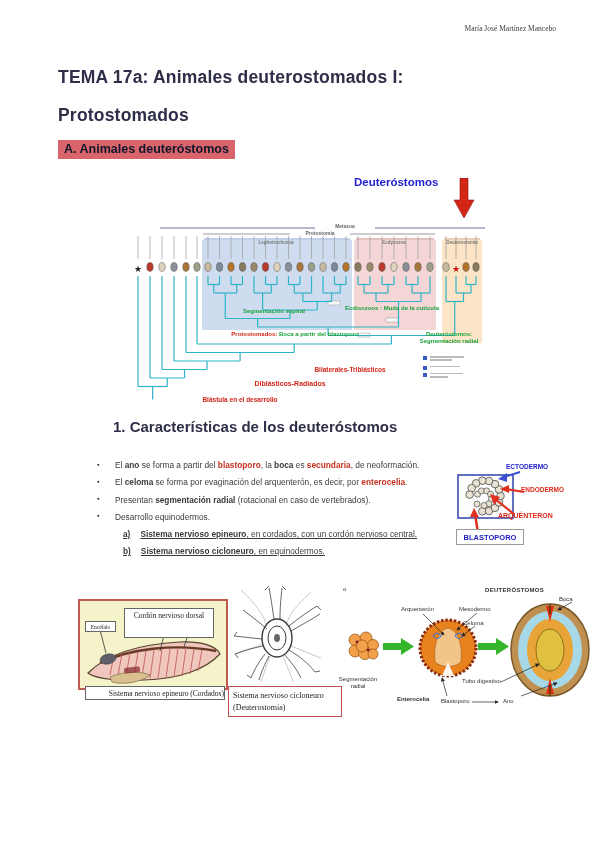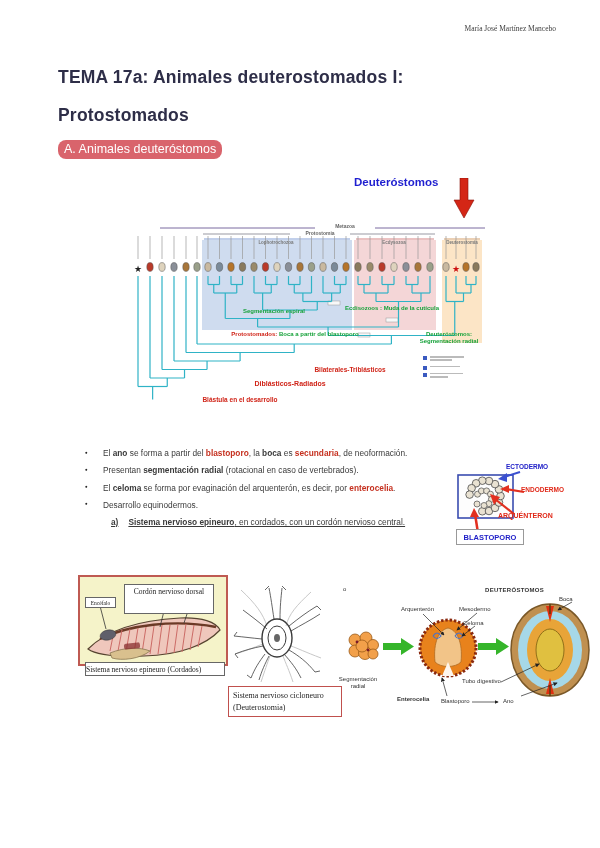--- a/index.html
+++ b/index.html
@@ -2,56 +2,56 @@
 <html><head>
 <meta charset="utf-8">
 <style>
   html,body{margin:0;padding:0;background:#888;}
   .page{position:relative;width:600px;height:848px;background:#ffffff;overflow:hidden;
         font-family:"Liberation Sans",sans-serif;}
   .abs{position:absolute;}
   .author{top:24px;right:44px;font-family:"Liberation Serif",serif;font-size:7.5px;color:#3c3c3c;}
   .title{left:58px;width:480px;font-size:17.5px;font-weight:700;color:#2e2e48;letter-spacing:.2px;}
   .t1{top:67px;} .t2{top:105px;}
-  .sec-a{left:58px;top:140px;background:#d9646c;color:#ffffff;font-size:12.5px;font-weight:400;
-         padding:2px 6px 3px 6px;border-radius:8px;}
+  .sec-a{left:58px;top:140px;background:#d9646c;color:#0f172a;font-size:12.5px;font-weight:700;
+         padding:2px 6px 3px 6px;}
   .sec-1{left:113px;top:418px;font-size:15px;font-weight:700;color:#2e2e48;}
   .pointer-label{left:354px;top:176px;font-size:11.5px;font-weight:700;color:#1f1fd0;}
   
   .tree{left:130px;top:220px;width:360px;height:192px;}
   .tree .lbl{position:absolute;text-align:center;font-weight:700;line-height:1.1;}
   .g6{font-size:6px;color:#17a23b;} .r6{font-size:6.5px;color:#d02418;} .r7{font-size:7px;color:#d02418;}
   .tiny{font-size:5px;font-weight:400;color:#666;background:#fff;line-height:1;}
   .tinyc{font-size:4.5px;font-weight:400;color:#777;background:transparent;}
   .legend{position:absolute;left:293px;top:136px;width:62px;}
   .legend .row{display:flex;align-items:flex-start;margin-bottom:3px;}
   .legend .sq{width:4px;height:4px;background:#3a5ac0;margin-right:2.5px;flex:none;}
   .legend .bars div{height:1.8px;background:#bbb;margin-bottom:1.5px;}
   
-  .bullets{position:absolute;left:80px;top:444px;width:362px;list-style:none;margin:4px;padding:0;
+  .bullets{position:absolute;left:80px;top:444px;width:362px;list-style:none;margin:16px;padding:0;
            font-size:8.3px;color:#3a3a3a;}
   .bullets li{position:relative;padding-left:19px;margin-bottom:6.5px;line-height:1.3;}
   .bullets li::before{content:"●";position:absolute;left:1px;top:1.5px;font-size:4.5px;color:#222;}
   .bullets li.sub{padding-left:27px;margin-bottom:6px;text-decoration:underline;}
   .bullets li.sub::before{content:"";}
   .sub-prefix{font-weight:700;margin-right:10px;}
   .seg-b{font-weight:700;} .seg-rb{font-weight:700;color:#c5301f;}
   .seg-r{font-weight:700;color:#d02418;} .seg-gb{font-weight:700;color:#17a23b;}
   
   .gastrula{left:448px;top:456px;width:148px;height:102px;}
   .gastrula .lbl{position:absolute;font-weight:700;line-height:1;}
   .blue-lbl{color:#2020c8;font-size:6.5px;} .red-lbl{color:#e02818;font-size:6.5px;}
   .blasto-box{left:8px;top:73px;width:66px;border:1px solid #999;background:#fff;text-align:center;
               padding:2.5px 0;color:#2020c8;font-size:7.5px;font-weight:700;}
   
-  .fig-epi{left:78px;top:575px;width:150px;height:91px;background:#f5f3c9;border:2.5px solid #bf5a52;box-sizing:border-box;}
+  .fig-epi{left:78px;top:599px;width:150px;height:91px;background:#f5f3c9;border:2.5px solid #bf5a52;box-sizing:border-box;}
   .serifbox{position:absolute;background:#fff;border:0.8px solid #666;font-family:"Liberation Serif",serif;color:#222;}
   .cordon{left:44px;top:7px;width:90px;height:30px;font-size:7.5px;text-align:center;padding-top:2px;box-sizing:border-box;}
   .encefalo{left:5px;top:20px;width:31px;height:11px;font-size:5.5px;text-align:center;padding-top:1.5px;box-sizing:border-box;}
-  .cap-epi{left:5px;top:85px;width:138px;font-size:7.5px;text-align:left;padding:1.5px 0;}
+  .cap-epi{left:5px;top:85px;width:138px;font-size:7.5px;text-align:right;padding:1.5px 0;}
   .fig-ciclo-cap{left:228px;top:686px;width:104px;background:#fff;border:1.5px solid #c0504d;
                  font-family:"Liberation Serif",serif;font-size:8px;color:#222;padding:3px 4px;line-height:1.45;}
   
   .fig-deu{left:335px;top:580px;width:258px;height:138px;}
   .fig-deu .lbl{position:absolute;font-size:6px;color:#333;line-height:1.15;}
   .deu-title{font-weight:700;font-size:8px;color:#2028d8;letter-spacing:.3px;}
   .red-sm{color:#d02418;font-weight:700;}
   svg{display:block;}
 </style>
 </head>
@@ -264,28 +264,32 @@
       <div class="row">
           <div class="sq"></div>
           <div class="bars">
             <div style="width:33px;"></div>
             <div style="width:18px;"></div>
           </div>
         </div>
     </div>
   </div>
 
+  <div class="abs sec-1">1. Características de los deuteróstomos</div>
 
   <ul class="bullets">
     <li><span class="seg-n">El </span><span class="seg-b">ano</span><span class="seg-n"> se forma a partir del </span><span class="seg-rb">blastoporo</span><span class="seg-n">, la </span><span class="seg-b">boca</span><span class="seg-n"> es </span><span class="seg-rb">secundaria</span><span class="seg-n">, de neoformación.</span></li>
+    <li><span class="seg-n">El </span><span class="seg-b">celoma</span><span class="seg-n"> se forma por evaginación del arquenterón, es decir, por </span><span class="seg-rb">enterocelia</span><span class="seg-n">.</span></li>
     <li><span class="seg-n">Presentan </span><span class="seg-b">segmentación radial</span><span class="seg-n"> (rotacional en caso de vertebrados).</span></li>
-    <li><span class="seg-n">El </span><span class="seg-b">celoma</span><span class="seg-n"> se forma por evaginación del arquenterón, es decir, por </span><span class="seg-rb">enterocelia</span><span class="seg-n">.</span></li>
     <li><span class="seg-n">Desarrollo equinodermos.</span></li>
     <li class="sub">
       <span class="sub-prefix">a)</span><span><span class="seg-b">Sistema nervioso epineuro</span><span class="seg-n">, en cordados, con un cordón nervioso central.</span></span>
+    </li>
+    <li class="sub">
+      <span class="sub-prefix">b)</span><span><span class="seg-b">Sistema nervioso cicloneuro</span><span class="seg-n">, en equinodermos.</span></span>
     </li>
   </ul>
 
   <div class="abs gastrula">
     <svg width="148" height="102" viewBox="0 0 148 102">
       <rect x="10" y="19" width="55" height="43" fill="#fdfdfd" stroke="#3a4db0" stroke-width="1.6"></rect>
       <g fill="#e9e2d2" stroke="#4a4a4a" stroke-width="0.8">
         <circle cx="34.3" cy="55.3" r="3.8"></circle>
           <circle cx="41" cy="55" r="3.8"></circle>
           <circle cx="47" cy="51.9" r="3.8"></circle>

